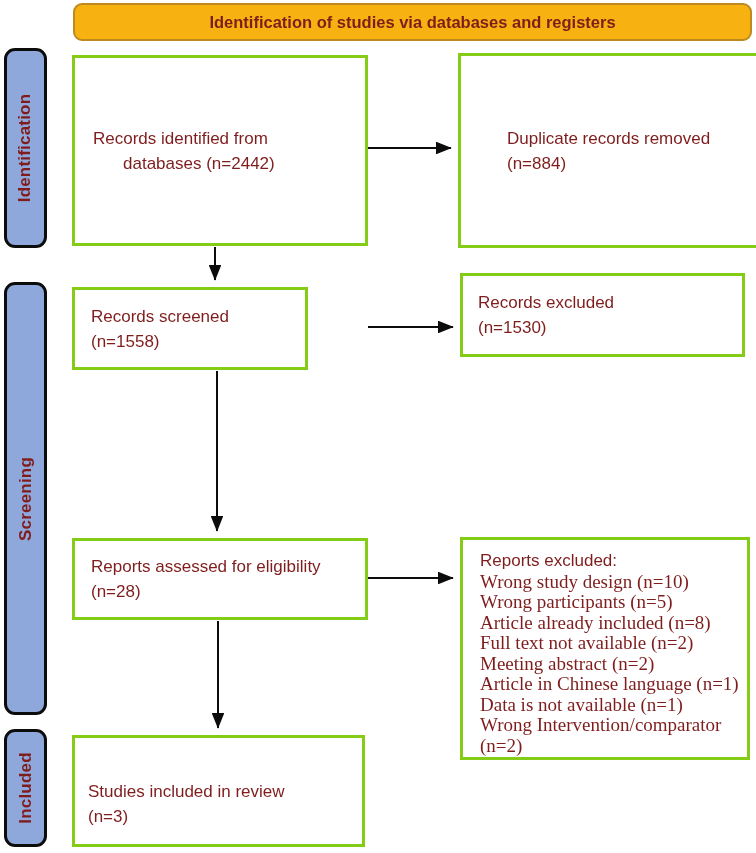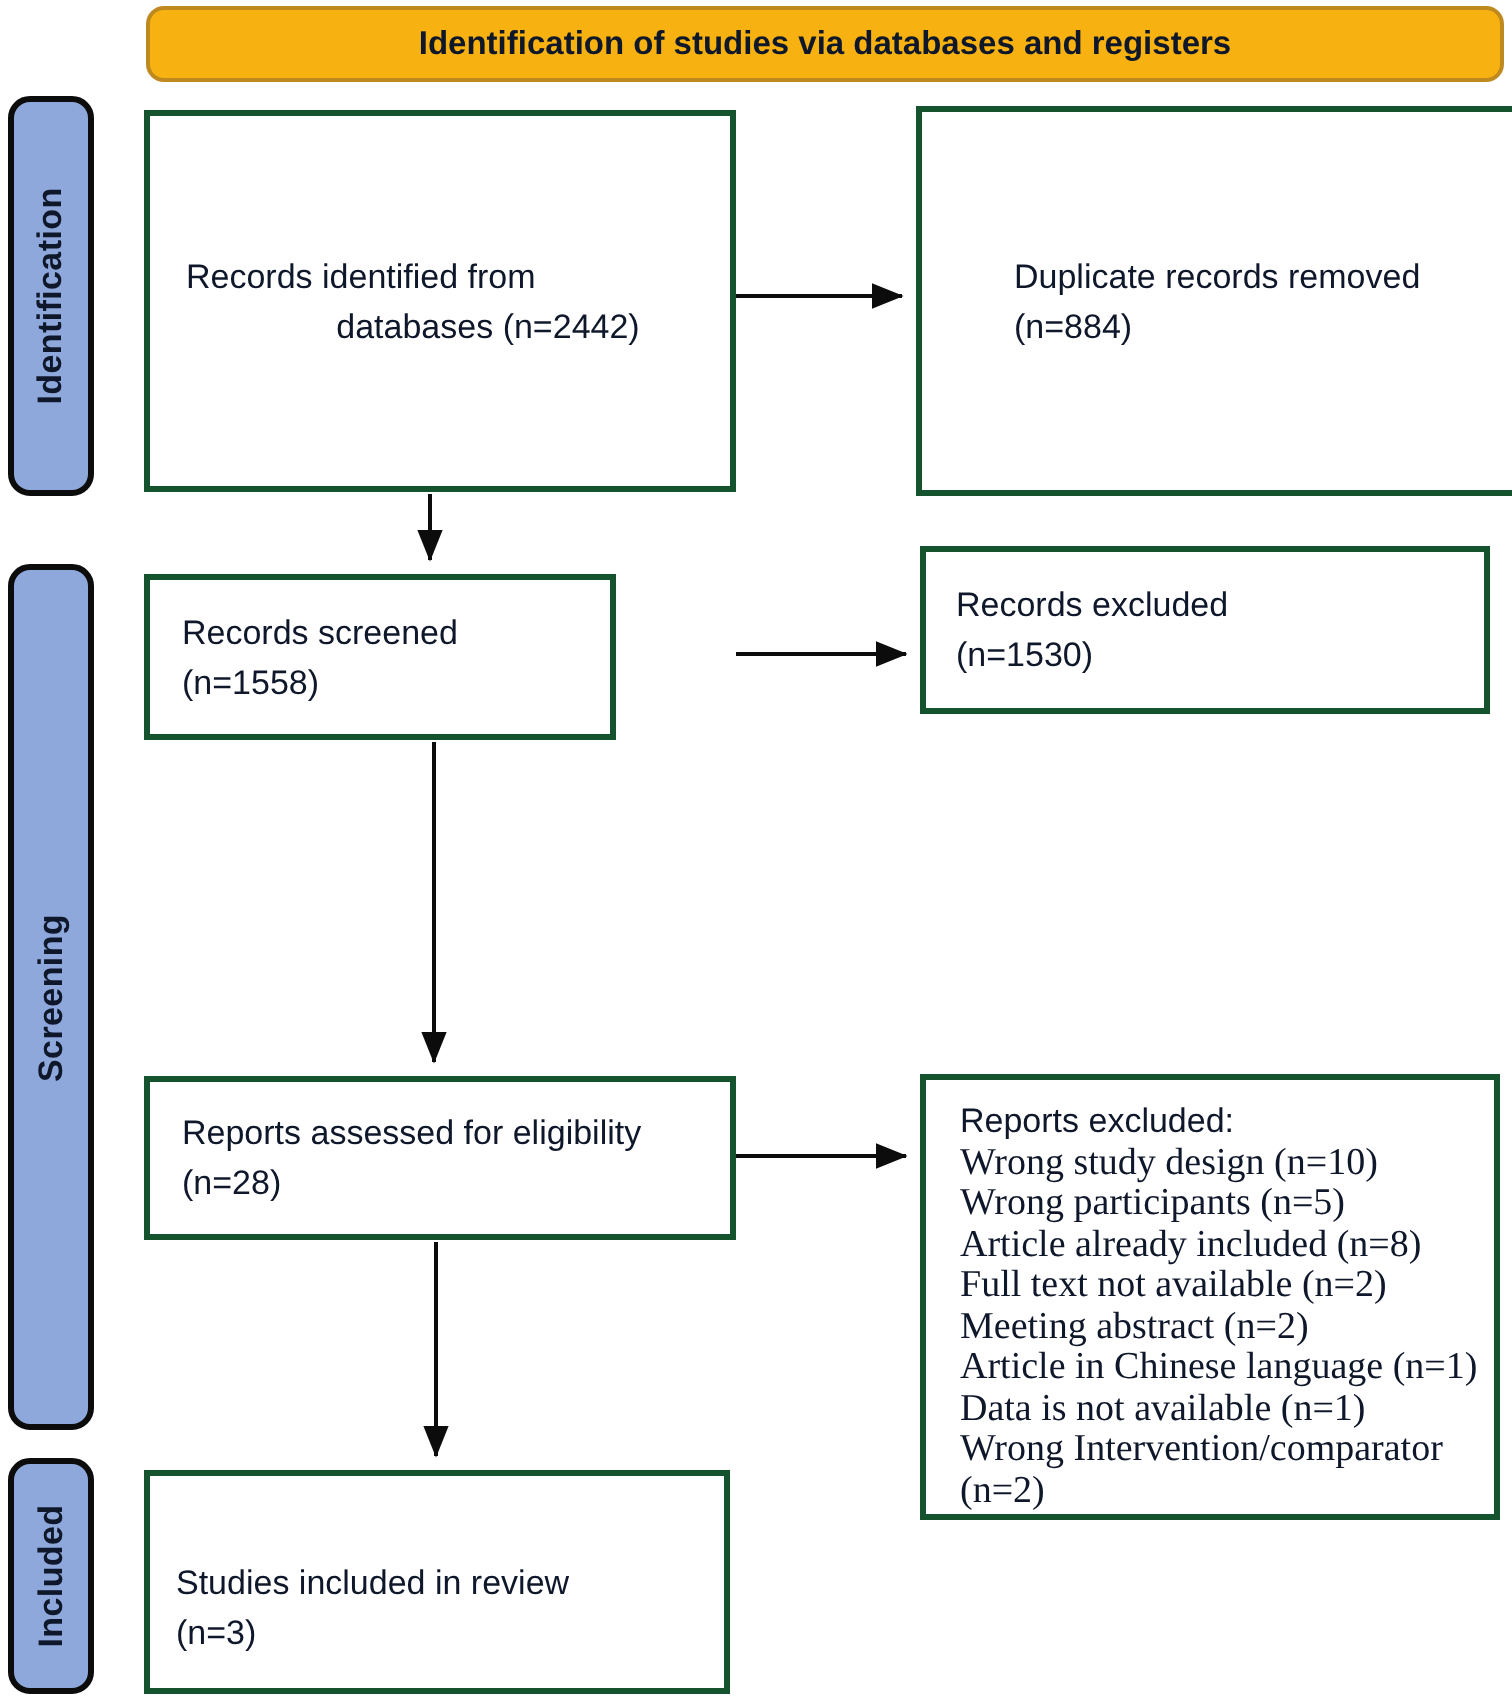--- a/index.html
+++ b/index.html
@@ -1,21 +1,21 @@
 <!DOCTYPE html>
 <html><head>
 <meta charset="utf-8">
 <style>
   html,body{margin:0;padding:0;background:#ffffff;}
   #canvas{
     position:relative;
     width:756px;height:853px;
     background:#ffffff;
     font-family:"Liberation Sans","DejaVu Sans",sans-serif;
-    color:#0f172a;
+    color:#7f1d1d;
     overflow:hidden;
   }
   
   .banner{
     position:absolute;left:73px;top:3px;width:679px;height:38px;
     background:#F7B211;
     border:2px solid #BE8A1F;
     border-radius:9px;
     display:flex;align-items:center;justify-content:center;
     font-weight:bold;font-size:16.5px;
@@ -36,29 +36,29 @@
     font-weight:bold;font-size:17px;
     letter-spacing:.2px;
   }
   #stage-identification{top:48px;height:200px;}
   #stage-screening{top:282px;height:433px;}
   #stage-included{top:729px;height:118px;}
   
   .fbox{
     position:absolute;
     background:#ffffff;
-    border:3px solid #14532d;
+    border:3px solid #84cc16;
     box-sizing:border-box;
     display:flex;flex-direction:column;justify-content:center;
     font-size:17px;
     line-height:25px;
   }
   .fbox .line{white-space:nowrap;}
   #box-records-identified{left:72px;top:55px;width:296px;height:191px;padding-left:18px;}
-  #box-records-identified .line:nth-child(2){margin-left:30px;text-align:center;}
+  #box-records-identified .line:nth-child(2){margin-left:30px;}
   #box-duplicates-removed{left:458px;top:53px;width:348px;height:195px;padding-left:46px;}
   #box-records-screened{left:72px;top:287px;width:236px;height:83px;padding-left:16px;}
   #box-records-excluded{left:460px;top:273px;width:285px;height:84px;padding-left:15px;}
   #box-reports-assessed{left:72px;top:538px;width:296px;height:82px;padding-left:16px;}
   #box-studies-included{left:72px;top:735px;width:293px;height:112px;padding-left:13px;justify-content:center;padding-top:26px;}
   
   #box-reports-excluded{
     left:460px;top:537px;width:290px;height:223px;
     justify-content:flex-start;
     padding:11px 8px 0 17px;

